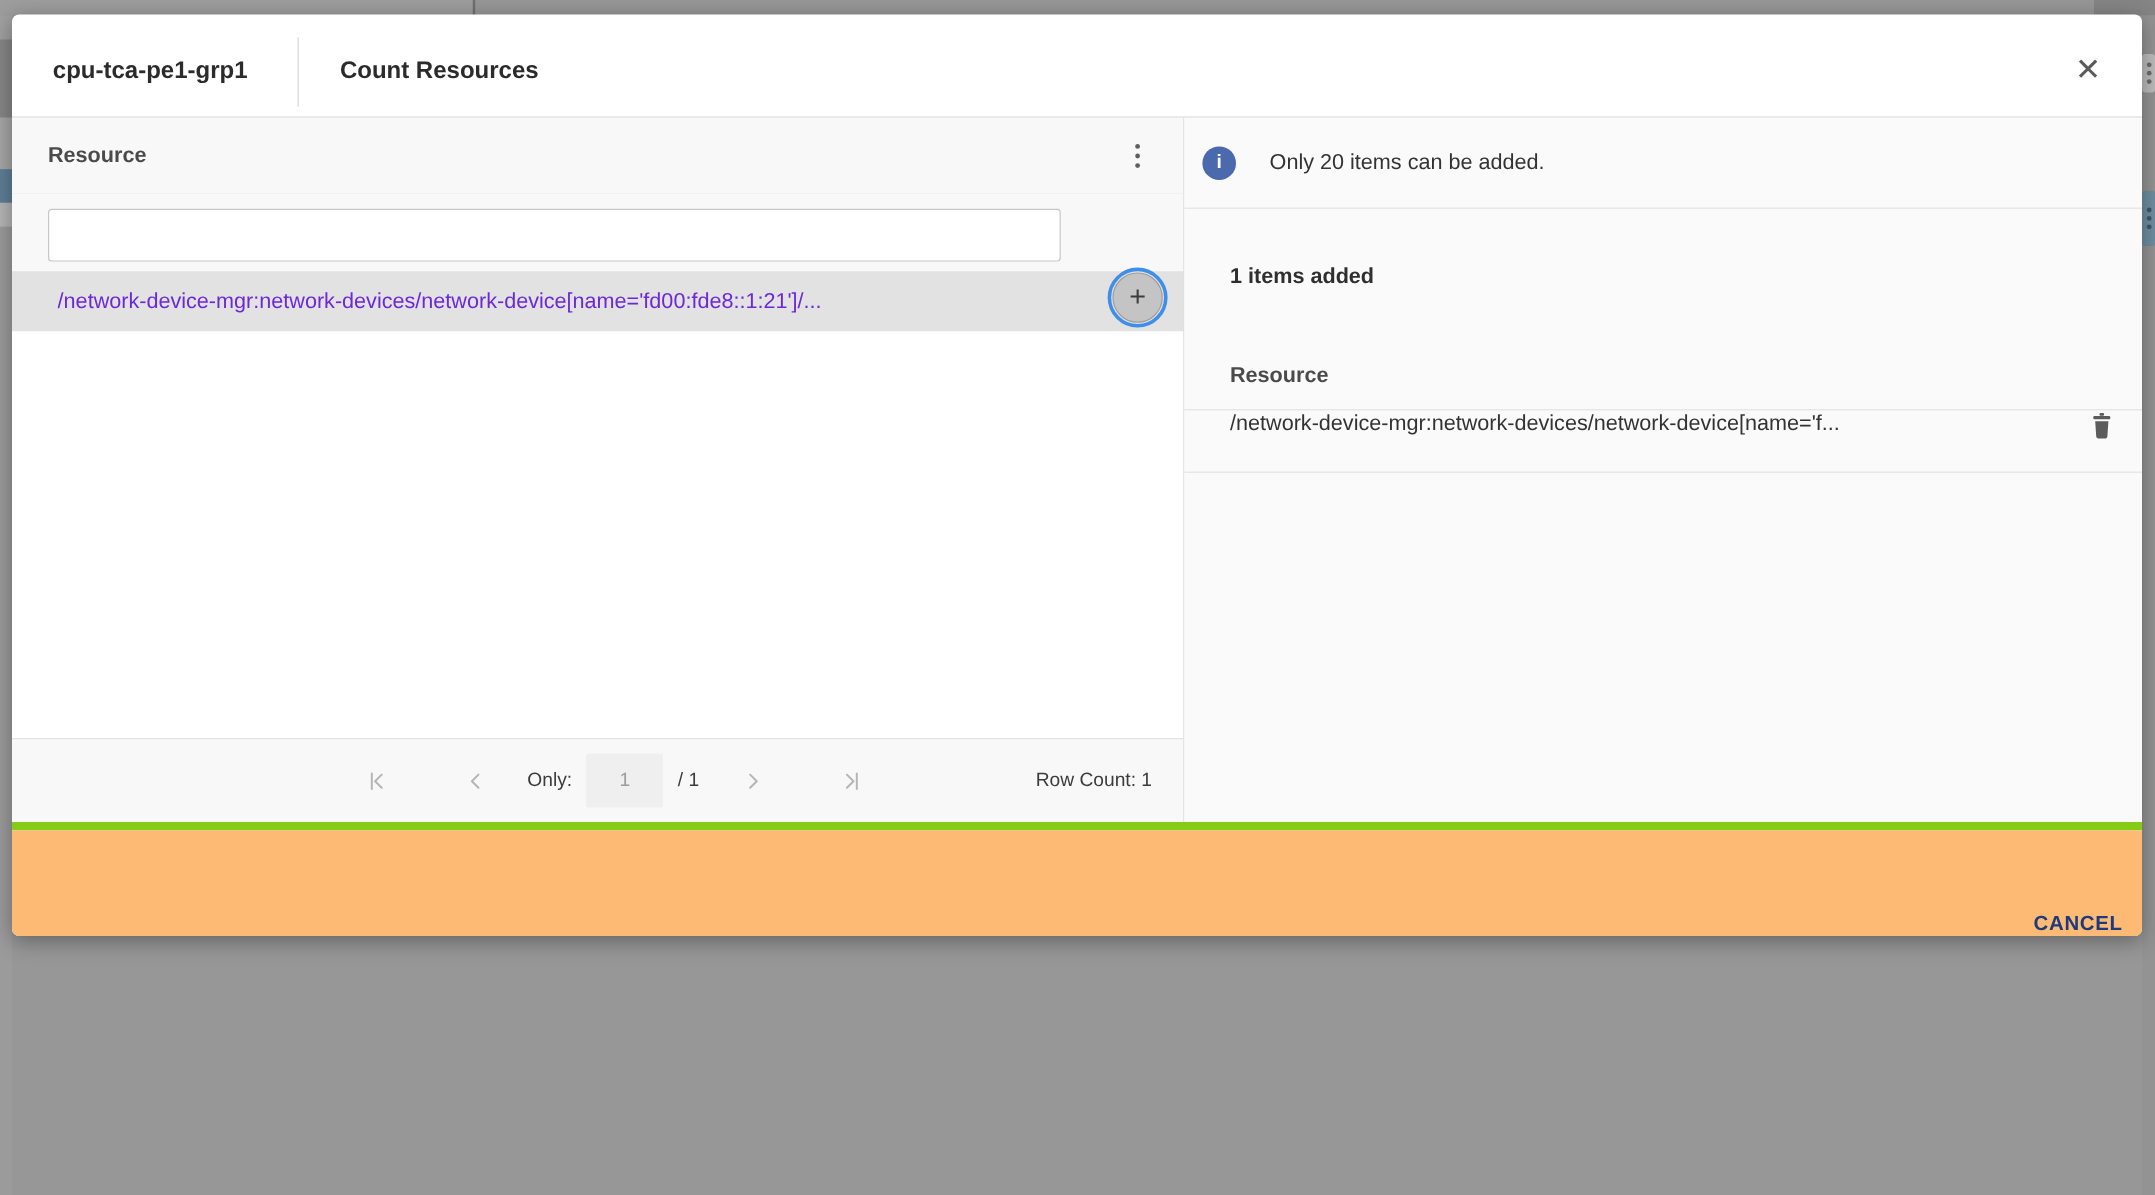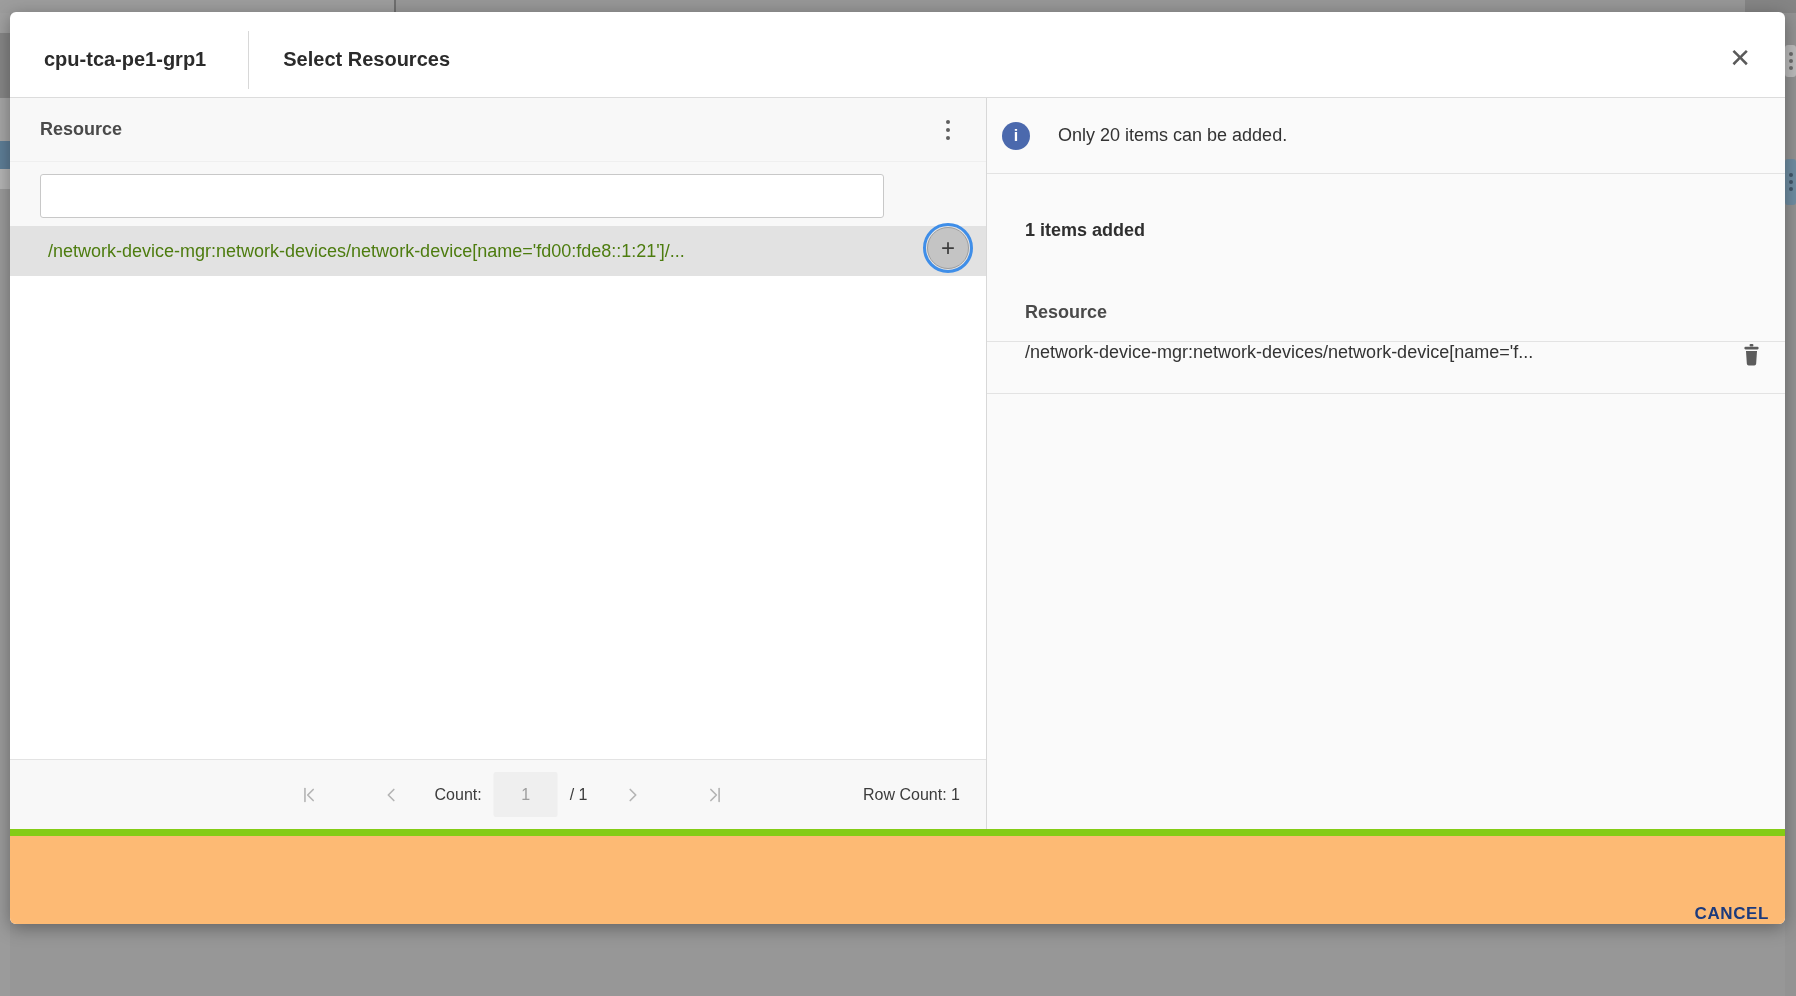--- a/index.html
+++ b/index.html
@@ -20,21 +20,21 @@
   .ls-f { flex:1;      background:#9b9b9b; }
   .right-strip { position:absolute; left:1785px; top:13px; width:11px; height:983px; background:#939393; }
   .edge-handle { position:absolute; left:0; width:11px; border-radius:3px; display:flex; flex-direction:column; align-items:center; justify-content:center; gap:3px; }
   .edge-handle i { width:4px; height:4px; border-radius:50%; }
   .handle-gray { top:32px; height:32px; background:#bcbcbc; }
   .handle-gray i { background:#6d6d6d; }
   .handle-blue { top:146px; height:46px; background:#6f8da2; }
   .handle-blue i { background:#42576a; }
 
   
-  .modal { position:absolute; left:10px; top:12px; width:1775px; height:912px; background:#ffffff;
+  .modal { position:absolute; left:10px; top:12px; width:1775px; height:768px; background:#ffffff;
            border-radius:6px; box-shadow:0 4px 18px rgba(0,0,0,.35); display:flex; flex-direction:column; overflow:hidden; }
 
   
   .modal-header { height:86px; flex:0 0 86px; border-bottom:1px solid #dcdcdc; display:flex; align-items:center; padding:10px 30px 0 34px; position:relative; }
   .ctx-title  { font-size:20px; font-weight:700; color:#2b2b2b; }
   .hdr-vdiv   { width:1px; height:58px; background:#d8d8d8; margin:0 34px 0 42px; }
   .dlg-title  { font-size:20px; font-weight:700; color:#2b2b2b; }
   .close-btn  { position:absolute; right:30px; top:50%; transform:translateY(-42%); background:none; border:none; cursor:pointer;
                 font-size:26px; line-height:1; color:#5a5a5a; font-weight:400; padding:4px; }
 
@@ -43,21 +43,21 @@
 
   
   .left-panel { width:977px; flex:0 0 977px; border-right:1px solid #d8d8d8; display:flex; flex-direction:column; background:#ffffff; }
   .lp-header { height:64px; flex:0 0 64px; background:#f8f8f8; border-bottom:1px solid #efefef; display:flex; align-items:center; justify-content:space-between; padding:0 32px 0 30px; }
   .lp-header .col-label { font-size:18px; font-weight:700; color:#4a4a4a; }
   .kebab { background:none; border:none; cursor:pointer; display:flex; flex-direction:column; gap:4px; padding:4px; }
   .kebab i { width:4px; height:4px; border-radius:50%; background:#5f5f5f; }
   .lp-filter { height:64px; flex:0 0 64px; background:#f8f8f8; padding:12px 0 0 30px; }
   .lp-filter input { width:844px; height:44px; border:1px solid #c8c8c8; border-radius:3px; background:#ffffff; font-size:17px; padding:0 12px; outline:none; color:#333; }
   .lp-row { height:50px; flex:0 0 50px; background:#e2e2e2; display:flex; align-items:center; padding-left:38px; position:relative; cursor:pointer; }
-  .lp-row-text { font-size:18px; color:#4d7c0f; white-space:nowrap; overflow:hidden; }
+  .lp-row-text { font-size:18px; color:#6d28d9; white-space:nowrap; overflow:hidden; }
   .add-btn { position:absolute; left:917px; top:1px; width:42px; height:42px; border-radius:50%;
              background:#c4c4c4; border:1px solid #9e9e9e; outline:3px solid #3f8ee8; outline-offset:1px;
              color:#3d3d3d; font-size:24px; font-weight:400; line-height:38px; text-align:center; cursor:pointer; padding:0; }
   .lp-fill { flex:1 1 auto; background:#ffffff; }
   .lp-pagination { height:70px; flex:0 0 70px; background:#f8f8f8; border-top:1px solid #e3e3e3; position:relative; display:flex; align-items:center; }
   .pg-group { position:absolute; left:50%; transform:translateX(-50%); margin-left:14px; display:flex; align-items:center; }
   .pg-icon { background:none; border:none; cursor:pointer; width:26px; height:26px; display:flex; align-items:center; justify-content:center; padding:0; }
   .pg-icon svg { stroke:#b5b5b5; fill:none; stroke-width:1.8; stroke-linecap:round; stroke-linejoin:round; }
   .pg-label { font-size:16px; color:#3c3c3c; margin-left:30px; }
   .pg-box { width:64px; height:45px; background:#efefef; border:none; border-radius:2px; margin-left:12px; text-align:center; font-size:16px; color:#9d9d9d; }
@@ -116,21 +116,21 @@
         <i></i>
       </div>
   </div>
 </div>
 
 <div class="modal">
 
   <div class="modal-header">
     <span class="ctx-title">cpu-tca-pe1-grp1</span>
     <span class="hdr-vdiv"></span>
-    <span class="dlg-title">Select Resources</span>
+    <span class="dlg-title">Count Resources</span>
     <button class="close-btn">
       <span>✕</span>
     </button>
   </div>
 
   <div class="modal-body">
 
     <div class="left-panel">
       <div class="lp-header">
         <span class="col-label">Resource</span>
@@ -157,21 +157,21 @@
             <svg width="22" height="22" viewBox="0 0 24 24">
                 <line x1="7" y1="5" x2="7" y2="19"></line>
                 <path d="M16 6 L10 12 L16 18"></path>
               </svg>
           </button>
           <button class="pg-icon pg-prev">
             <svg width="22" height="22" viewBox="0 0 24 24">
                 <path d="M14.5 6 L8.5 12 L14.5 18"></path>
               </svg>
           </button>
-          <span class="pg-label">Count:</span>
+          <span class="pg-label">Only:</span>
           <input class="pg-box" value="1" style="">
           <span class="pg-total">/ 1</span>
           <button class="pg-icon pg-next">
             <svg width="22" height="22" viewBox="0 0 24 24">
                 <path d="M9.5 6 L15.5 12 L9.5 18"></path>
               </svg>
           </button>
           <button class="pg-icon pg-last">
             <svg width="22" height="22" viewBox="0 0 24 24">
                 <path d="M8 6 L14 12 L8 18"></path>

